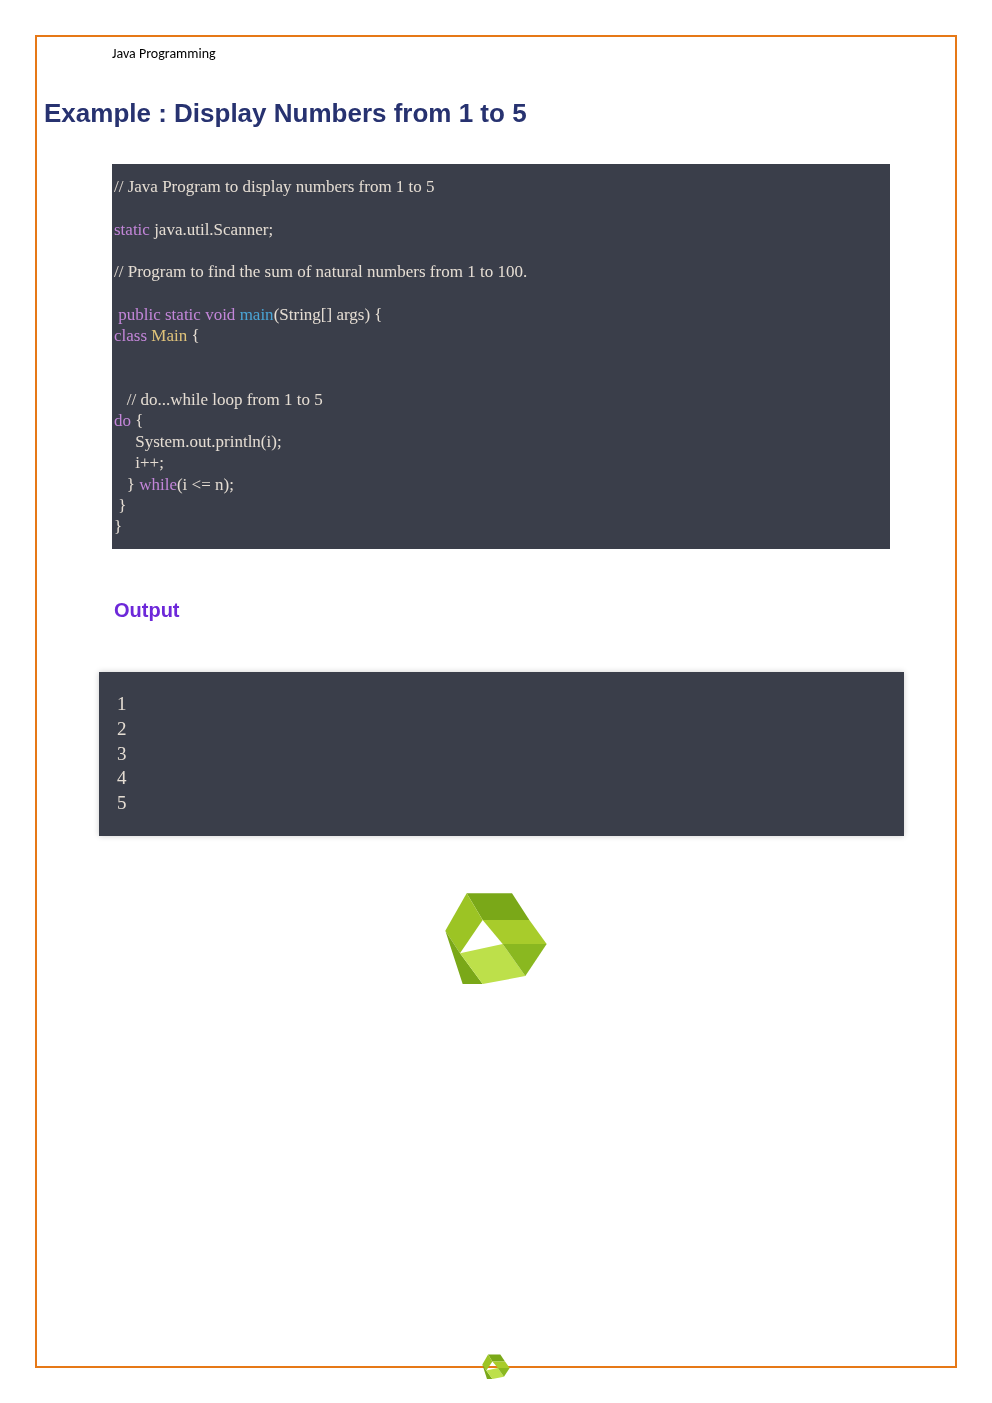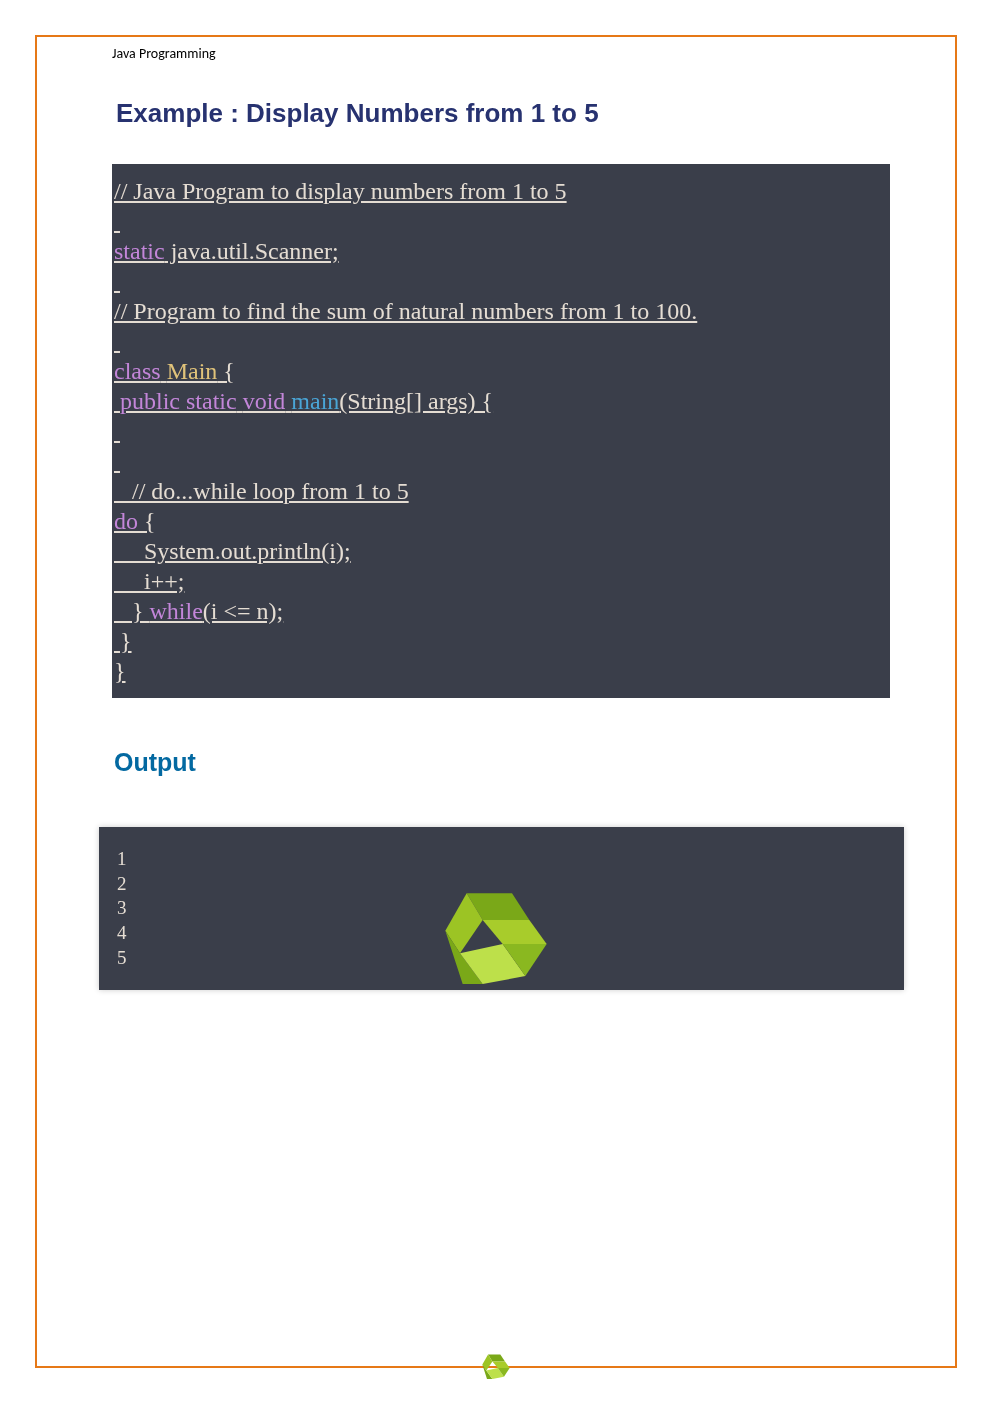--- a/index.html
+++ b/index.html
@@ -22,49 +22,48 @@
       font-size: 14px;
       color: #000;
       margin-left: 112px;
       margin-top: 45px;
     }
     .example-heading {
       font-family: Verdana, sans-serif;
       font-weight: bold;
       font-size: 26px;
       color: #273270;
-      margin-left: 116px;
+      margin-left: 44px;
       margin-top: 36px;
     }
     .code-block {
       background: #3a3e4a;
       margin-left: 112px;
       margin-right: 102px;
       margin-top: 35px;
       padding: 12px 10px 12px 2px;
       font-family: "Times New Roman", serif;
-      font-size: 24px;
+      font-size: 17px;
       line-height: 1.25;
       color: #e5ddd3;
-      text-decoration: underline;
     }
     .code-block .line { white-space: pre; }
     .tok-comment { color: #e5ddd3; }
     .tok-keyword { color: #c386d9; }
     .tok-classname { color: #e0c37a; }
     .tok-void    { color: #c386d9; }
     .tok-method  { color: #4aa5d6; }
     .tok-int     { color: #c386d9; }
     .tok-do      { color: #c386d9; margin-top: 21px; }
     .tok-while   { color: #c386d9; }
     .output-heading {
       font-family: Verdana, sans-serif;
       font-weight: bold;
-      font-size: 25px;
-      color: #0369a1;
+      font-size: 20px;
+      color: #6d28d9;
       margin-left: 114px;
       margin-top: 50px;
     }
     .output-block {
       background: #3a3e4a;
       margin-left: 99px;
       margin-right: 88px;
       margin-top: 50px;
       padding: 20px 18px;
       font-family: "Times New Roman", serif;
@@ -100,22 +99,22 @@
 
 <h2 class="example-heading">Example : Display Numbers from 1 to 5</h2>
 
 <div class="code-block">
   <div class="line"><span class="tok-comment">// Java Program to display numbers from 1 to 5</span></div>
   <div class="line">&nbsp;</div>
   <div class="line"><span class="tok-keyword">static</span><span> java.util.Scanner;</span></div>
   <div class="line">&nbsp;</div>
   <div class="line"><span class="tok-comment">// Program to find the sum of natural numbers from 1 to 100.</span></div>
   <div class="line">&nbsp;</div>
+  <div class="line"><span> </span><span class="tok-keyword">public</span><span> </span><span class="tok-keyword">static</span><span> </span><span class="tok-void">void</span><span> </span><span class="tok-method">main</span><span>(String[] args) {</span></div>
   <div class="line"><span class="tok-keyword">class</span><span> </span><span class="tok-classname">Main</span><span> {</span></div>
-  <div class="line"><span> </span><span class="tok-keyword">public</span><span> </span><span class="tok-keyword">static</span><span> </span><span class="tok-void">void</span><span> </span><span class="tok-method">main</span><span>(String[] args) {</span></div>
   <div class="line">&nbsp;</div>
   <div class="line">&nbsp;</div>
   <div class="line"><span class="tok-comment">   // do...while loop from 1 to 5</span></div>
   <div class="line"><span class="tok-do">do</span><span> {</span></div>
   <div class="line"><span>     System.out.println(i);</span></div>
   <div class="line"><span>     i++;</span></div>
   <div class="line"><span>   } </span><span class="tok-while">while</span><span>(i &lt;= n);</span></div>
   <div class="line"><span> }</span></div>
   <div class="line"><span>}</span></div>
 </div>

